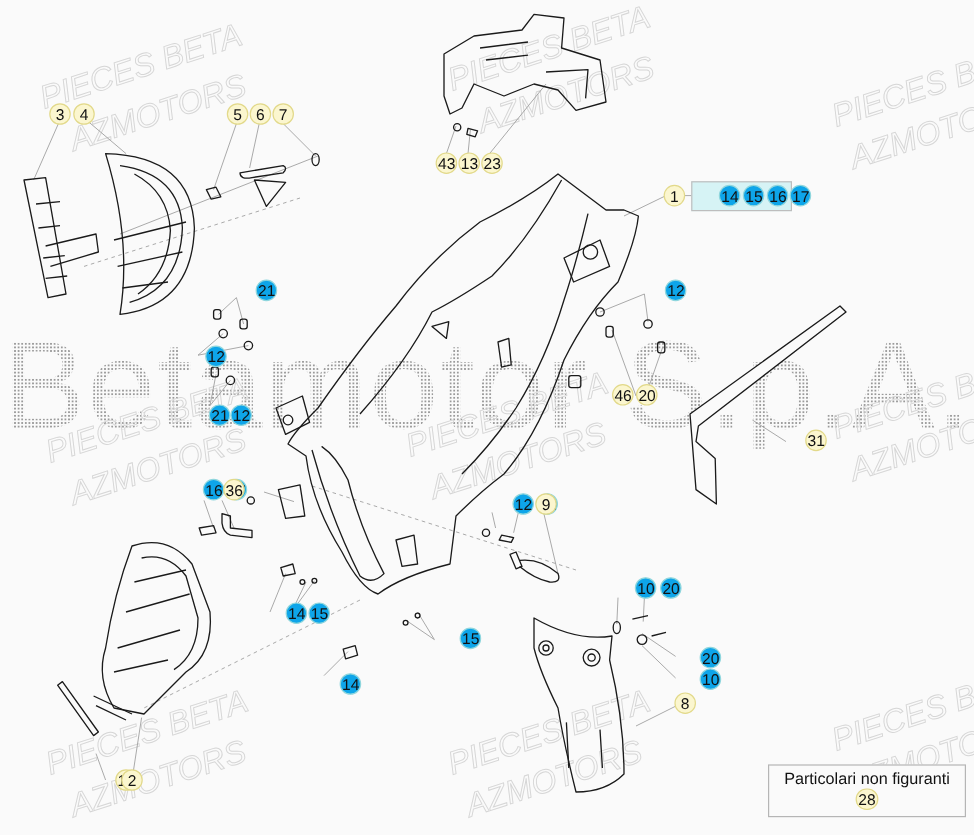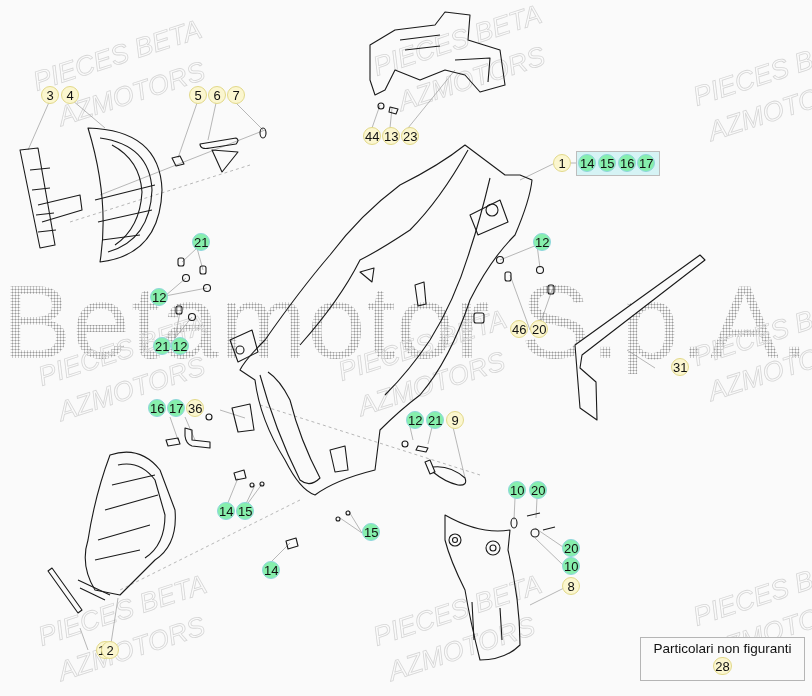--- a/index.html
+++ b/index.html
@@ -11,21 +11,21 @@
             background-image:radial-gradient(#9a9a9a 0.9px, transparent 1.1px);
             background-size:3px 3px; -webkit-background-clip:text; background-clip:text;
             white-space:nowrap; }
   .wm-small { position:absolute; font-family:"Liberation Sans", sans-serif; font-style:italic;
               font-size:27px; color:rgba(255,255,255,0); -webkit-text-stroke:0.8px #d6d6d6;
               transform:rotate(-18deg); transform-origin:left top; white-space:nowrap; line-height:1; }
   .badge { position:absolute; height:18px; min-width:18px; padding:0 1px; box-sizing:border-box;
            border-radius:9px; font-size:13px; line-height:18px; text-align:center; color:#111;
            font-family:"Liberation Sans", sans-serif; }
   .badge.y { background:#fbf6cf; border:1px solid #e2d98a; }
-  .badge.c { background:#86efac; border:1px solid #8fd6dd; }
+  .badge.c { background:#0ea5e9; border:1px solid #8fd6dd;margin-left:21px; }
   .group-box { position:absolute; border:1px solid #bdbdbd; background:#d6f3f5; }
   .legend { position:absolute; left:640px; top:637px; width:163px; height:42px; border:1px solid #b5b5b5;
             background:#fafafa; text-align:center; }
   .legend-title { font-size:13.5px; color:#111; margin-top:3px; display:block; }
   .legend .badge { position:relative; display:inline-block; margin-top:1px; }
 </style>
 </head>
 <body>
 
 <div id="diagram">
@@ -183,21 +183,21 @@
     </g>
   </svg>
 
   <div class="badge y" style="left:41px;top:86px">3</div>
   <div class="badge y" style="left:61px;top:86px">4</div>
 
   <div class="badge y" style="left:189px;top:86px">5</div>
   <div class="badge y" style="left:208px;top:86px">6</div>
   <div class="badge y" style="left:227px;top:86px">7</div>
 
-  <div class="badge y" style="left:363px;top:127px">44</div>
+  <div class="badge y" style="left:363px;top:127px">43</div>
   <div class="badge y" style="left:382px;top:127px">13</div>
   <div class="badge y" style="left:401px;top:127px">23</div>
 
   <div class="badge y" style="left:553px;top:154px">1</div>
   <div class="group-box" style="left:576px;top:151px;width:82px;height:23px"></div>
   <div class="badge c" style="left:578px;top:154px">14</div>
   <div class="badge c" style="left:598px;top:154px">15</div>
   <div class="badge c" style="left:618px;top:154px">16</div>
   <div class="badge c" style="left:637px;top:154px">17</div>
 

